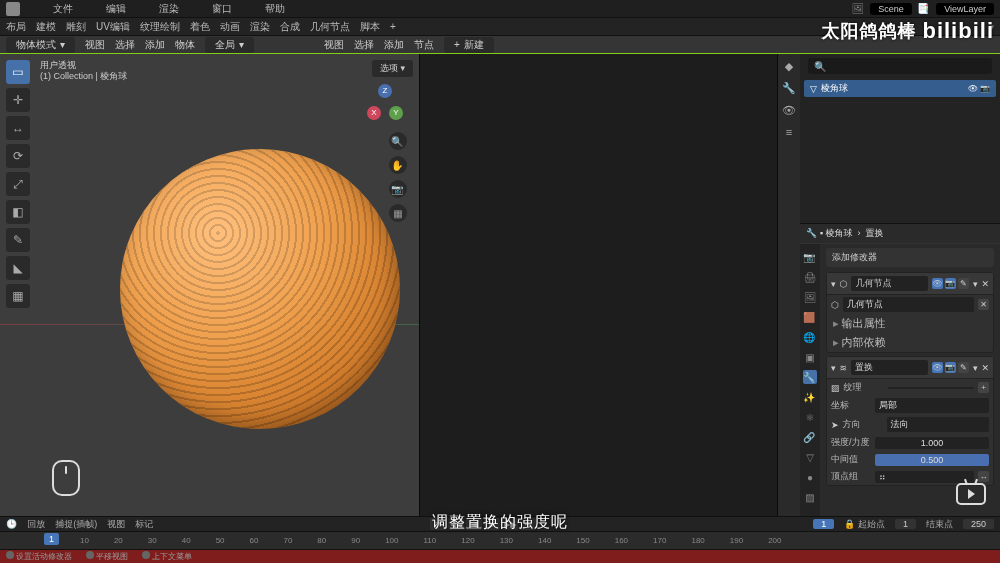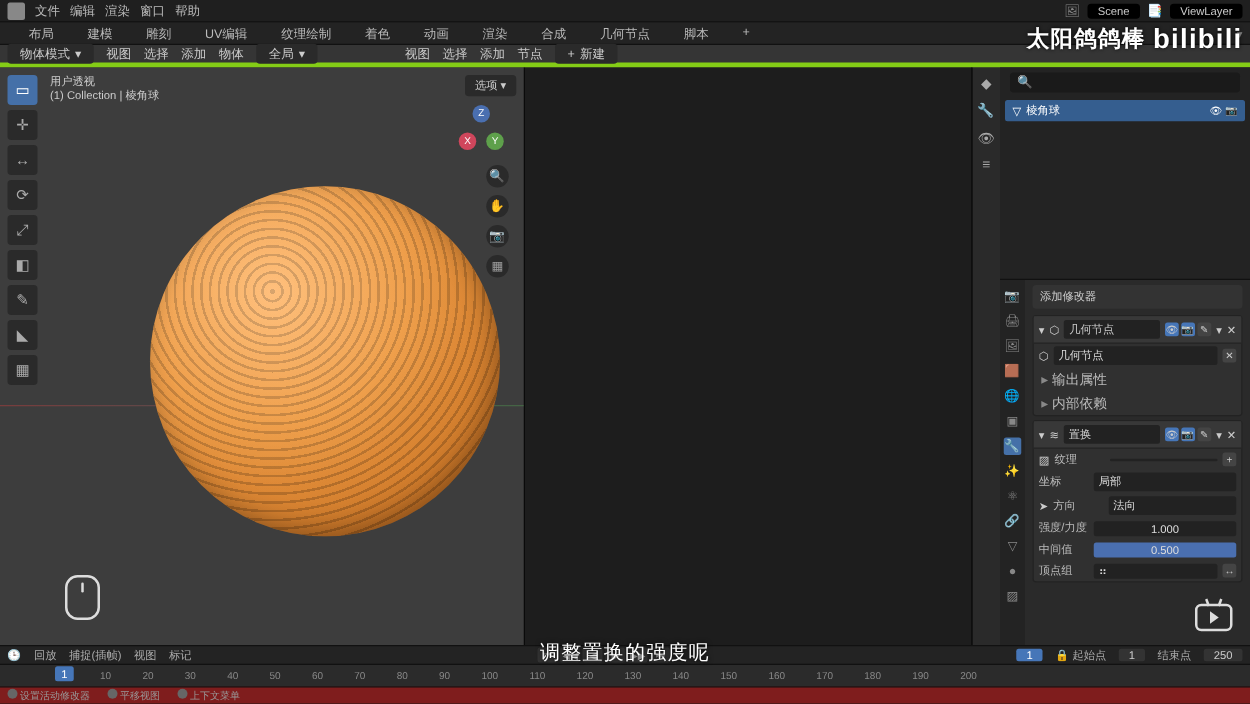--- a/index.html
+++ b/index.html
@@ -1,22 +1,22 @@
 <!DOCTYPE html>
 <html><head>
 <meta charset="utf-8">
 <style>
   * { margin:0; padding:0; box-sizing:border-box; font-family:sans-serif; }
   body { background:#1a1a1a; color:#ccc; width:1000px; height:563px; overflow:hidden; font-size:10px; position:relative; }
   .topbar { height:18px; background:#1f1f1f; display:flex; align-items:center; padding:0 6px; gap:8px; border-bottom:1px solid #111; }
   .topbar-icon { width:14px; height:14px; background:#888; border-radius:2px; }
-  .topmenu { color:#bbb; cursor:pointer; }
+  .topmenu { color:#bbb; cursor:pointer;margin-left:25px; }
   .toolbar2 { height:18px; background:#232323; display:flex; align-items:center; padding:0 6px; gap:10px; border-bottom:1px solid #111; }
-  .tbitem { color:#bbb; cursor:pointer;margin-left:17px; }
-  .headerbar { height:18px; background:#353535; display:flex; align-items:center; padding:0 6px; gap:10px; border-bottom:4px solid #84cc16; }
+  .tbitem { color:#bbb; cursor:pointer; }
+  .headerbar { height:18px; background:#353535; display:flex; align-items:center; padding:0 6px; gap:10px; border-bottom:1px solid #84cc16; }
   .hbitem { color:#ccc; cursor:pointer; }
   .dropdown { background:#2a2a2a; padding:1px 10px; border-radius:3px; color:#ccc; display:flex; align-items:center; gap:4px; }
   .main { display:flex; height:calc(100% - 18px - 18px - 18px - 15px - 18px - 14px); }
   .viewport { width:420px; background:#3d3d3d; position:relative; border-right:1px solid #0a0a0a; }
   .leftvtools { position:absolute; left:6px; top:6px; display:flex; flex-direction:column; gap:4px; }
   .vtool { width:24px; height:24px; background:#2a2a2a; border-radius:3px; display:flex; align-items:center; justify-content:center; color:#aaa; font-size:12px; }
   .vtool.active { background:#4570a8; color:#fff; }
   .header-info { position:absolute; left:40px; top:6px; color:#ccc; font-size:9px; line-height:11px; }
   .options-badge { position:absolute; right:6px; top:6px; background:#2a2a2a; padding:2px 8px; border-radius:3px; color:#ccc; font-size:9px; }
   .gizmo { position:absolute; right:12px; top:28px; width:44px; height:44px; }
@@ -191,20 +191,23 @@
 
   <div class="rightpanel">
     <div class="outliner">
       <div class="outliner-search">🔍</div>
       <div class="outliner-row active">
         <span>▽</span>
         <span>棱角球</span>
         <span style="margin-left:auto;font-size:8px">👁 📷</span>
       </div>
     </div>
+    <div class="crumb">
+      🔧 ▪ <span>棱角球</span> &nbsp;›&nbsp; <span>置换</span>
+    </div>
     <div class="props">
       <div class="proptabs">
         <div class="proptab">📷</div>
         <div class="proptab">🖨</div>
         <div class="proptab">🖼</div>
         <div class="proptab">🟫</div>
         <div class="proptab">🌐</div>
         <div class="proptab">▣</div>
         <div class="proptab active">🔧</div>
         <div class="proptab">✨</div>

